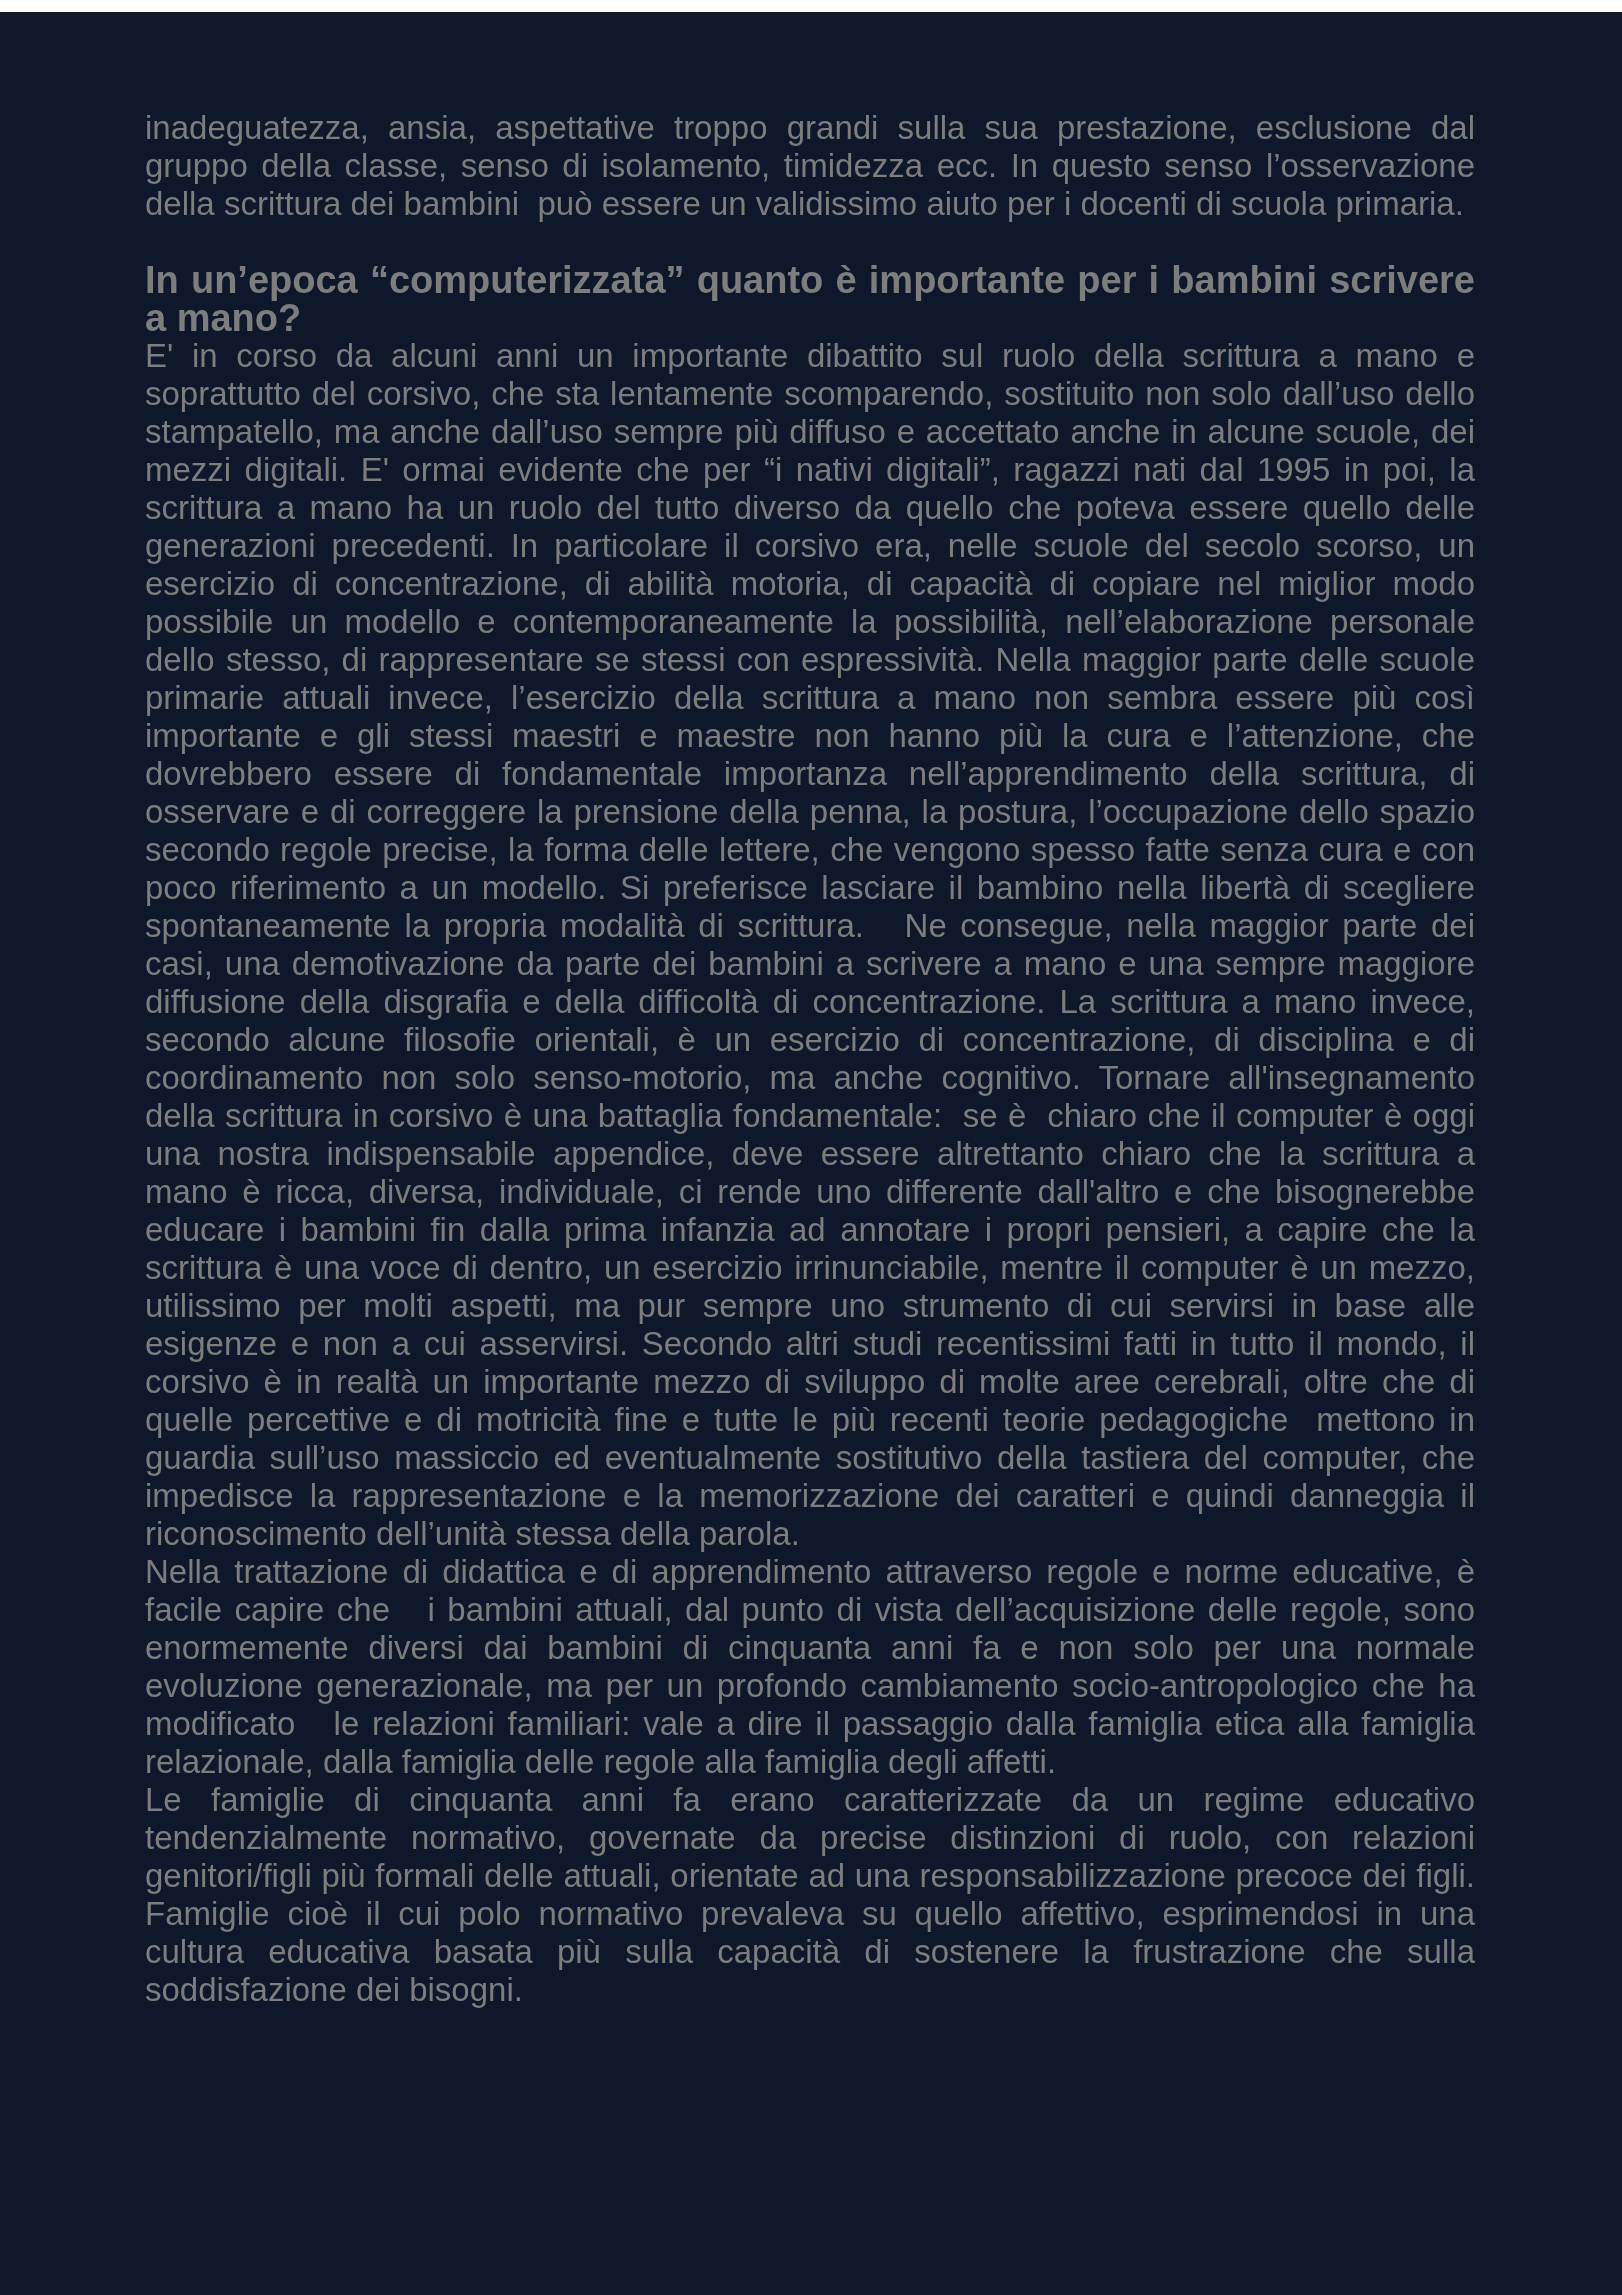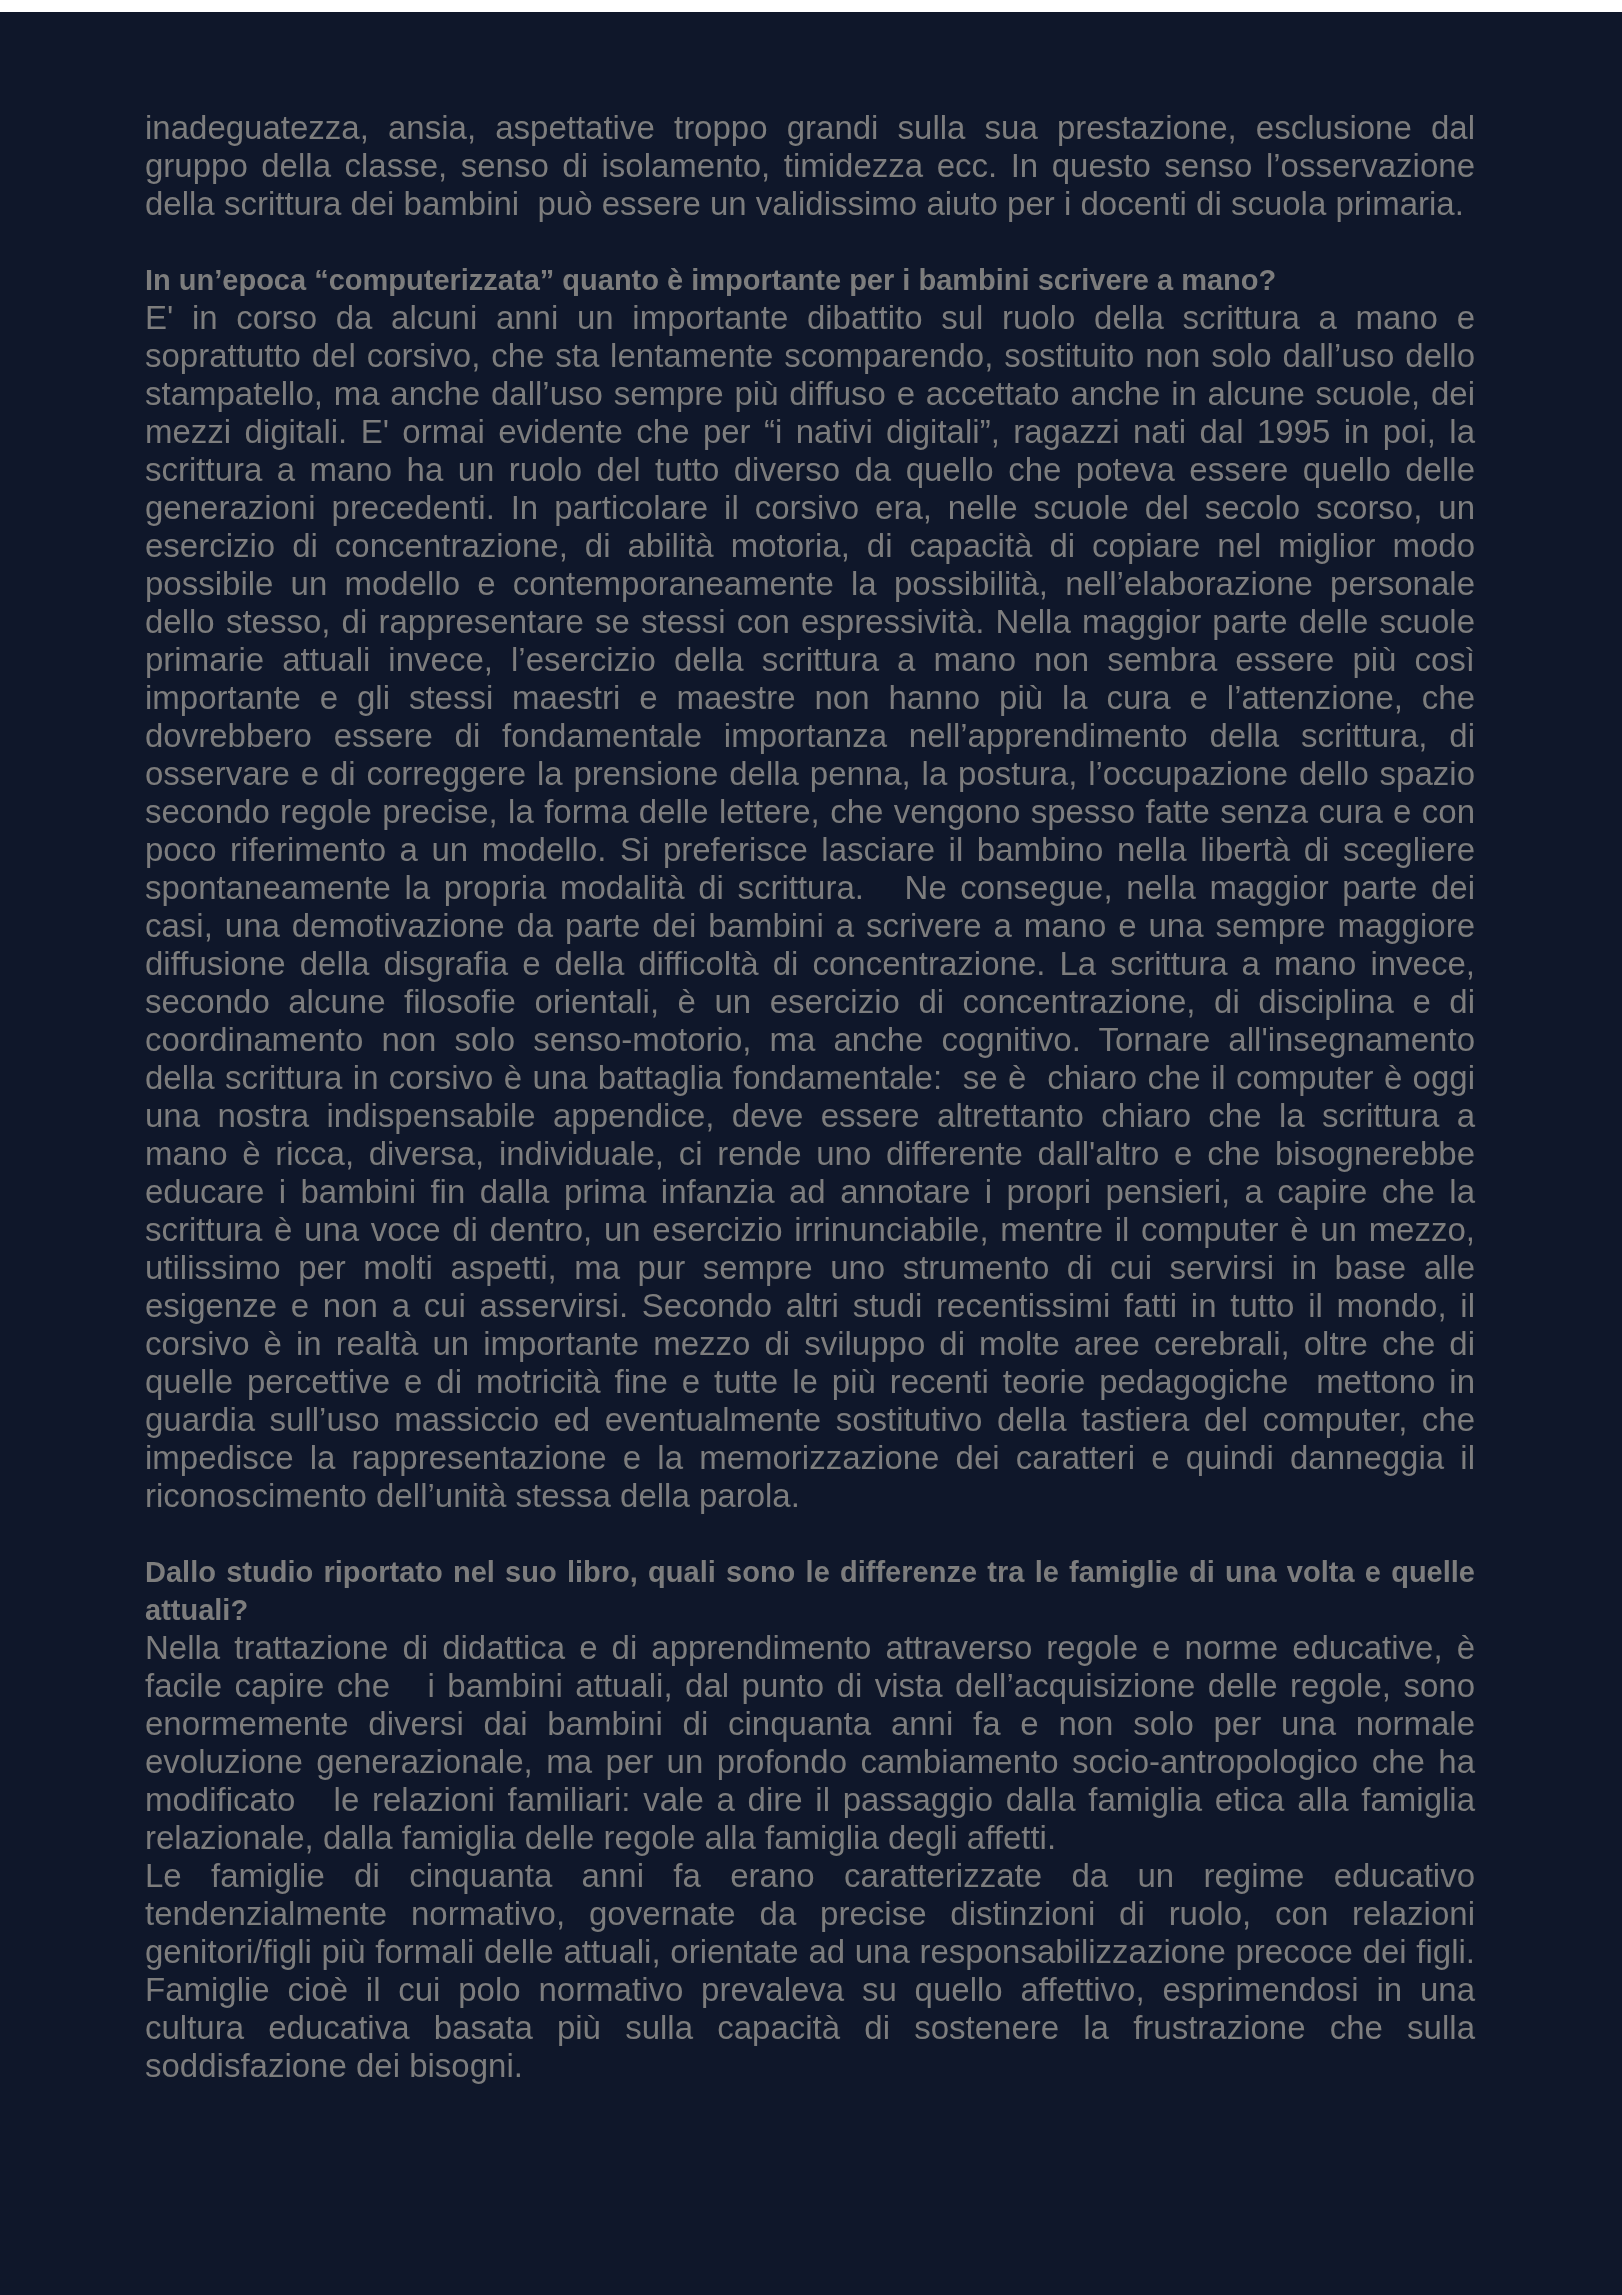--- a/index.html
+++ b/index.html
@@ -16,37 +16,36 @@
     color: #7d7d7d;
     overflow: hidden;
     margin-top: 12px;
   }
   .para {
     text-align: justify;
     white-space: pre-wrap;
   }
   .heading {
     font-weight: bold;
-    font-size: 29px;
+    font-size: 38px;
     line-height: 38px;
     text-align: justify;
     margin-top: 38px;
     color: #7d7d7d;
   }
 </style>
 </head>
 <body>
 
 <div class="page">
   <p class="para">inadeguatezza, ansia, aspettative troppo grandi sulla sua prestazione, esclusione dal gruppo della classe, senso di isolamento, timidezza ecc. In questo senso l’osservazione della scrittura dei bambini  può essere un validissimo aiuto per i docenti di scuola primaria.</p>
 
   <h2 class="heading">In un’epoca “computerizzata” quanto è importante per i bambini scrivere a mano?</h2>
 
   <p class="para">E' in corso da alcuni anni un importante dibattito sul ruolo della scrittura a mano e soprattutto del corsivo, che sta lentamente scomparendo, sostituito non solo dall’uso dello stampatello, ma anche dall’uso sempre più diffuso e accettato anche in alcune scuole, dei mezzi digitali. E' ormai evidente che per “i nativi digitali”, ragazzi nati dal 1995 in poi, la scrittura a mano ha un ruolo del tutto diverso da quello che poteva essere quello delle generazioni precedenti. In particolare il corsivo era, nelle scuole del secolo scorso, un esercizio di concentrazione, di abilità motoria, di capacità di copiare nel miglior modo possibile un modello e contemporaneamente la possibilità, nell’elaborazione personale dello stesso, di rappresentare se stessi con espressività. Nella maggior parte delle scuole primarie attuali invece, l’esercizio della scrittura a mano non sembra essere più così importante e gli stessi maestri e maestre non hanno più la cura e l’attenzione, che dovrebbero essere di fondamentale importanza nell’apprendimento della scrittura, di osservare e di correggere la prensione della penna, la postura, l’occupazione dello spazio secondo regole precise, la forma delle lettere, che vengono spesso fatte senza cura e con poco riferimento a un modello. Si preferisce lasciare il bambino nella libertà di scegliere spontaneamente la propria modalità di scrittura.   Ne consegue, nella maggior parte dei casi, una demotivazione da parte dei bambini a scrivere a mano e una sempre maggiore diffusione della disgrafia e della difficoltà di concentrazione. La scrittura a mano invece, secondo alcune filosofie orientali, è un esercizio di concentrazione, di disciplina e di coordinamento non solo senso-motorio, ma anche cognitivo. Tornare all'insegnamento della scrittura in corsivo è una battaglia fondamentale:  se è  chiaro che il computer è oggi una nostra indispensabile appendice, deve essere altrettanto chiaro che la scrittura a mano è ricca, diversa, individuale, ci rende uno differente dall'altro e che bisognerebbe educare i bambini fin dalla prima infanzia ad annotare i propri pensieri, a capire che la scrittura è una voce di dentro, un esercizio irrinunciabile, mentre il computer è un mezzo, utilissimo per molti aspetti, ma pur sempre uno strumento di cui servirsi in base alle esigenze e non a cui asservirsi. Secondo altri studi recentissimi fatti in tutto il mondo, il corsivo è in realtà un importante mezzo di sviluppo di molte aree cerebrali, oltre che di quelle percettive e di motricità fine e tutte le più recenti teorie pedagogiche  mettono in guardia sull’uso massiccio ed eventualmente sostitutivo della tastiera del computer, che impedisce la rappresentazione e la memorizzazione dei caratteri e quindi danneggia il riconoscimento dell’unità stessa della parola.</p>
 
-  <h2 class="heading">Dallo studio riportato nel suo libro, quali sono le differenze tra le famiglie di una volta e quelle attuali?</h2>
 
   <p class="para">Nella trattazione di didattica e di apprendimento attraverso regole e norme educative, è facile capire che   i bambini attuali, dal punto di vista dell’acquisizione delle regole, sono enormemente diversi dai bambini di cinquanta anni fa e non solo per una normale evoluzione generazionale, ma per un profondo cambiamento socio-antropologico che ha modificato   le relazioni familiari: vale a dire il passaggio dalla famiglia etica alla famiglia relazionale, dalla famiglia delle regole alla famiglia degli affetti.</p>
 
 
   <p class="para">Le famiglie di cinquanta anni fa erano caratterizzate da un regime educativo tendenzialmente normativo, governate da precise distinzioni di ruolo, con relazioni genitori/figli più formali delle attuali, orientate ad una responsabilizzazione precoce dei figli. Famiglie cioè il cui polo normativo prevaleva su quello affettivo, esprimendosi in una cultura educativa basata più sulla capacità di sostenere la frustrazione che sulla soddisfazione dei bisogni.</p>
 </div>
 
 
 </body></html>

